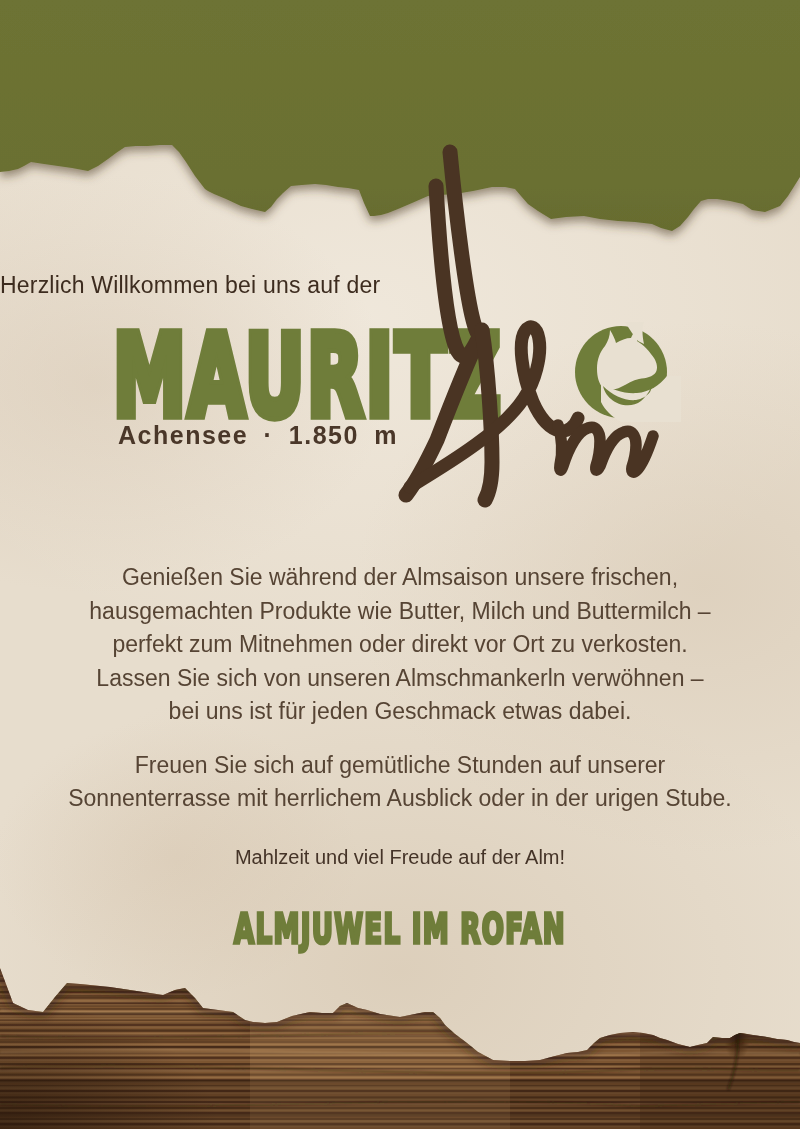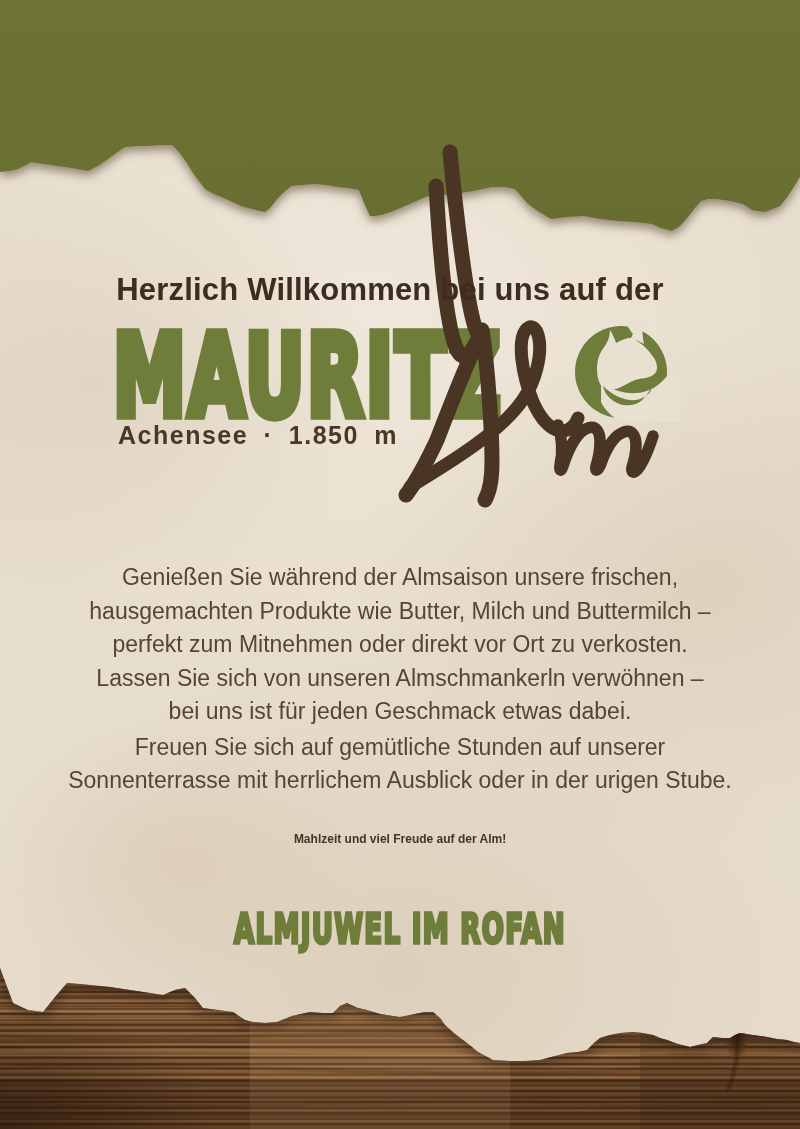--- a/index.html
+++ b/index.html
@@ -10,31 +10,31 @@
       radial-gradient(420px 300px at 12% 34%, rgba(208,190,168,0.38), transparent 70%),
       radial-gradient(500px 380px at 88% 52%, rgba(210,193,170,0.42), transparent 70%),
       radial-gradient(600px 420px at 50% 86%, rgba(203,184,158,0.38), transparent 75%),
       radial-gradient(260px 200px at 22% 76%, rgba(215,198,176,0.45), transparent 70%),
       radial-gradient(700px 500px at 46% 28%, rgba(246,240,230,0.55), transparent 70%),
       #e7ddcd;
   }
   .deco-svg{position:absolute;left:0;top:0;z-index:1;}
   .textlayer{position:absolute;left:0;top:0;width:800px;height:1129px;z-index:2;pointer-events:none;}
   .welcome{
-    position:absolute;top:272px;left:0;width:780px;text-align:center;
-    font-size:31px;font-weight:700;letter-spacing:0.2px;color:#3d2c1f;
+    position:absolute;top:272px;left:0;width:780px;text-align:left;
+    font-size:23px;font-weight:400;letter-spacing:0.2px;color:#3d2c1f;
   }
   .subtitle{
     position:absolute;top:421px;left:118px;
     font-size:25px;font-weight:700;letter-spacing:1.5px;word-spacing:7px;color:#4a3729;
   }
   .bodycopy{position:absolute;top:561px;left:0;width:800px;text-align:center;color:#564434;}
   .para{white-space:pre-line;font-size:23px;line-height:33.5px;margin:0;}
-  .para + .para{margin-top:2px;}
-  .closing{white-space:pre-line;font-size:12px;line-height:30px;font-weight:700;color:#453428;margin-top:26px;}
+  .para + .para{margin-top:20px;}
+  .closing{white-space:pre-line;font-size:20px;line-height:30px;font-weight:400;color:#453428;margin-top:26px;}
   svg text{font-family:"DejaVu Sans","Liberation Sans",sans-serif;}
 </style>
 </head>
 <body>
 
 <div class="page">
 
   <svg class="deco-svg" width="800" height="1129" viewBox="0 0 800 1129">
     <defs>
       <filter id="tearShadow" x="-10%" y="-10%" width="120%" height="130%">

